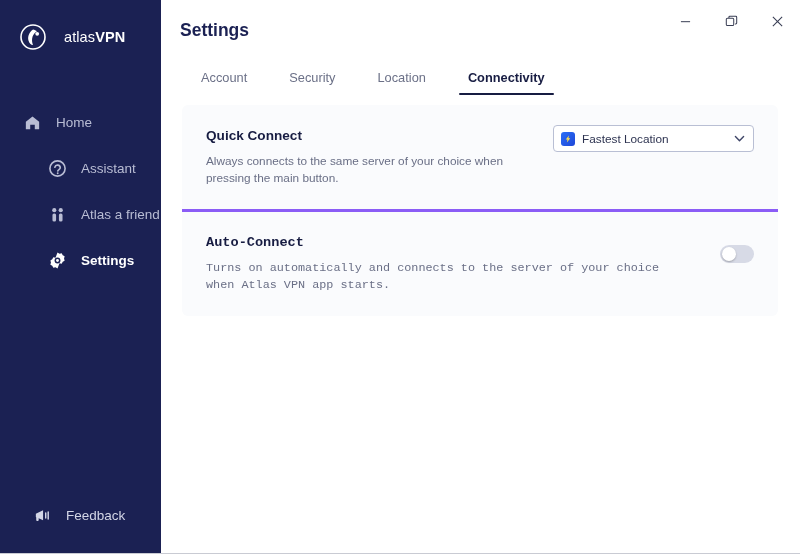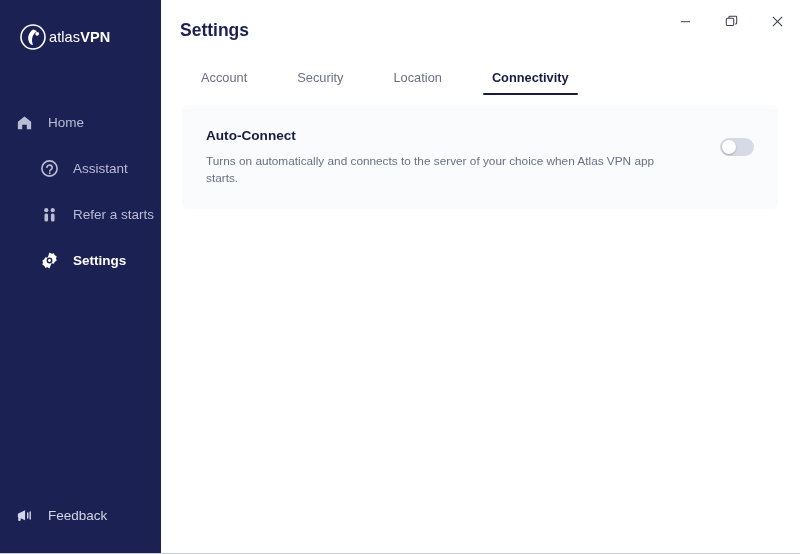--- a/index.html
+++ b/index.html
@@ -24,54 +24,54 @@
   .sidebar {
     width: 161px;
     height: 100%;
     background: #1b2153;
     flex: 0 0 161px;
     position: relative;
   }
   .brand {
     display: flex;
     align-items: center;
-    gap: 3px;
+    gap: 18px;
     padding: 24px 0 0 20px;
   }
   .brand-logo { width: 26px; height: 26px; flex: 0 0 26px; }
   .brand-text {
     font-size: 14.5px;
     color: #ffffff;
     letter-spacing: .1px;
   }
   .brand-text b { font-weight: bold; }
 
   .nav {
     margin-top: 52px;
   }
   .nav-item {
     display: flex;
     align-items: center;
     gap: 14px;
     height: 40px;
-    padding-left: 14px;
+    padding-left: 22px;
     color: #b9bdd4;
     font-size: 13.5px;
     cursor: pointer;
   }
   .nav-item + .nav-item { margin-top: 6px; margin-left: 25px; }
   .nav-item .ico {
     width: 20px; height: 20px; flex: 0 0 20px;
     display: flex; align-items: center; justify-content: center;
   }
   .nav-item.active { color: #ffffff; font-weight: bold; }
 
   .bottom-nav {
     position: absolute;
-    left: 0;
+    left: 10px;
     bottom: 18px;
     width: 100%;
   }
   .bottom-nav .nav-item { color: #d3d6e6; }
   .bottom-nav .nav-item + .nav-item { margin-top: 10px; }
 
   
   .main {
     flex: 1 1 auto;
     position: relative;
@@ -100,21 +100,21 @@
     font-weight: bold;
     color: #1b2153;
   }
 
   .tabs {
     position: absolute;
     left: 19px;
     top: 64px;
     display: flex;
     align-items: flex-end;
-    gap: 8px;
+    gap: 0;
   }
   .tab {
     font-size: 12.8px;
     color: #6b7087;
     padding: 6px 21px 10px 21px;
     cursor: pointer;
     position: relative;
     white-space: nowrap;
   }
   .tab.active {
@@ -137,21 +137,21 @@
     top: 105px;
     width: 596px;
     background: #fafbfd;
     border-radius: 6px;
     padding: 0;
   }
   .section {
     padding: 23px 24px 22px 24px;
     position: relative;
   }
-  .section + .section { border-top: 1px solid #8b5cf6; }
+  .section + .section { border-top: 3px solid #8b5cf6; font-family: Liberation Mono, monospace; }
   .sec-title {
     font-size: 13.6px;
     font-weight: bold;
     color: #171c42;
     margin: 0 0 10px 0;
   }
   .sec-desc {
     font-size: 11.8px;
     color: #6a6f86;
     line-height: 1.45;
@@ -255,21 +255,21 @@
 
       <div class="nav-item">
         <span class="ico">
           <svg viewBox="0 0 20 20" width="19" height="19" aria-hidden="true">
             <circle cx="6.6" cy="5.4" r="2.2" fill="#b9bdd4"></circle>
             <rect x="4.7" y="9" width="3.8" height="8.4" rx="1.6" fill="#b9bdd4"></rect>
             <circle cx="13.4" cy="5.4" r="2.2" fill="#b9bdd4"></circle>
             <rect x="11.5" y="9" width="3.8" height="8.4" rx="1.6" fill="#b9bdd4"></rect>
           </svg>
         </span>
-        <span>Refer a starts</span>
+        <span>Atlas a friend</span>
       </div>
 
       <div class="nav-item active">
         <span class="ico">
           <svg viewBox="0 0 20 20" width="19" height="19" aria-hidden="true">
             <path d="M10 1.6 l2.1 1.2 2.3-.5 1.1 2.1 2 1.2-.6 2.3.6 2.3-2 1.2-1.1 2.1-2.3-.5L10 18.4 7.9 17.2l-2.3.5-1.1-2.1-2-1.2.6-2.3L2.5 9.9l2-1.2 1.1-2.1 2.3.5Z" fill="#ffffff"></path>
             <circle cx="10" cy="10" r="3.1" fill="#1b2153"></circle>
             <circle cx="10" cy="10" r="1.5" fill="#ffffff"></circle>
           </svg>
         </span>
@@ -316,20 +316,38 @@
 
     <div class="tabs">
       <div class="tab">Account</div>
       <div class="tab">Security</div>
       <div class="tab">Location</div>
       <div class="tab active">Connectivity</div>
     </div>
 
     <div class="card">
 
+      <div class="section">
+        <div class="sec-title">Quick Connect</div>
+        <p class="sec-desc">Always connects to the same server of your choice when pressing the main button.</p>
+
+        <div class="select">
+          <span class="bolt">
+            <svg viewBox="0 0 10 10" width="8" height="8" aria-hidden="true">
+              <path d="M6.2 0.6 L2.2 5.6 H4.4 L3.6 9.4 L7.8 4.2 H5.5 Z" fill="#ffe14d"></path>
+            </svg>
+          </span>
+          <span class="label">Fastest Location</span>
+          <span class="chev">
+            <svg viewBox="0 0 14 14" width="13" height="13" aria-hidden="true">
+              <path d="M2.6 4.8 L7 9.4 L11.4 4.8" fill="none" stroke="#3f4668" stroke-width="1.5" stroke-linecap="round" stroke-linejoin="round"></path>
+            </svg>
+          </span>
+        </div>
+      </div>
 
       <div class="section">
         <div class="sec-title">Auto-Connect</div>
         <p class="sec-desc" style="max-width:470px">Turns on automatically and connects to the server of your choice when Atlas VPN app starts.</p>
 
         <div class="toggle">
           <span class="knob"></span>
         </div>
       </div>
 

